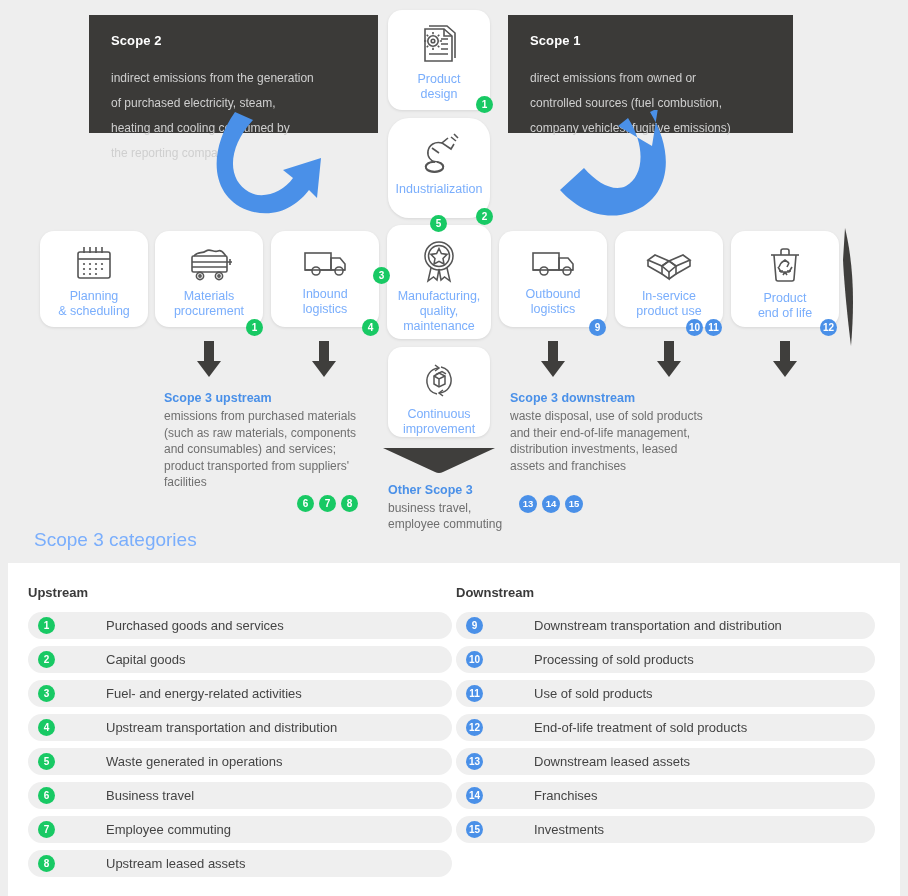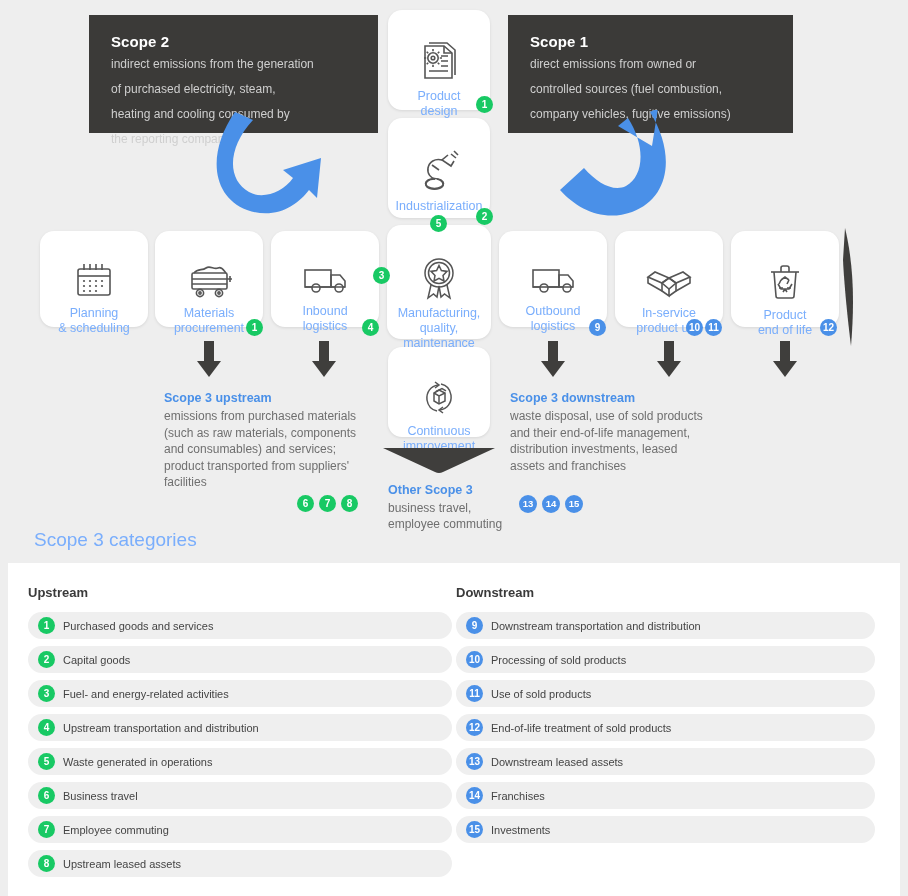--- a/index.html
+++ b/index.html
@@ -10,52 +10,52 @@
     -webkit-font-smoothing:antialiased;
   }
   #stage{position:absolute;left:0;top:0;width:908px;height:896px;}
 
   
   .scope-panel{
     position:absolute;background:#3b3a38;color:#d9d9d9;
     padding:18px 20px 14px 22px;box-sizing:border-box;
   }
   .scope-panel .sp-title{
-    font-size:15px;font-weight:bold;color:#ffffff;margin-bottom:2px;letter-spacing:.1px;
+    font-size:13px;font-weight:bold;color:#ffffff;margin-bottom:18px;letter-spacing:.1px;
   }
   .scope-panel .sp-body{
     font-size:12px;line-height:25px;color:#cfcfcf;white-space:pre-line;
   }
   #scope2-panel{left:89px;top:15px;width:289px;height:118px;}
   #scope1-panel{left:508px;top:15px;width:285px;height:118px;}
 
   
   .card{
     position:absolute;background:#ffffff;border-radius:14px;
     box-shadow:0 1px 3px rgba(0,0,0,.10);
     display:flex;flex-direction:column;align-items:center;justify-content:flex-start;
-    box-sizing:border-box;padding-top:31px;
+    box-sizing:border-box;padding-top:14px;
   }
   .card .c-icon{flex:0 0 auto;display:flex;align-items:center;justify-content:center;}
   .card .c-label{
     margin-top:6px;text-align:center;color:#7aaefc;font-size:12.5px;line-height:15px;
     white-space:pre-line;font-weight:400;
   }
   .card.center-col .c-label{color:#7aaefc;}
 
   
   #card-planning     {left:40px; top:231px;width:108px;height:96px;}
   #card-materials    {left:155px;top:231px;width:108px;height:96px;}
   #card-inbound      {left:271px;top:231px;width:108px;height:96px;}
   #card-manufacturing{left:387px;top:225px;width:104px;height:114px;}
   #card-outbound     {left:499px;top:231px;width:108px;height:96px;}
   #card-inservice    {left:615px;top:231px;width:108px;height:96px;}
   #card-endoflife    {left:731px;top:231px;width:108px;height:96px;}
   #card-product-design{left:388px;top:10px;width:102px;height:100px;}
-  #card-industrial   {left:388px;top:118px;width:102px;height:100px;}
+  #card-industrial   {left:388px;top:118px;width:102px;height:100px;border-radius:21px;}
   #card-continuous   {left:388px;top:347px;width:102px;height:90px;}
 
   
   .badge{
     position:absolute;border-radius:50%;color:#ffffff;
     display:flex;align-items:center;justify-content:center;
     font-size:10px;font-weight:bold;line-height:1;
     box-sizing:border-box;
   }
   .badge.up{background:#18c964;}
@@ -107,21 +107,21 @@
     background:#efefef;border-radius:17px;height:27px;margin-bottom:7px;
     padding:0 10px;box-sizing:border-box;
   }
   .cat-row .cb{
     flex:0 0 auto;width:17px;height:17px;border-radius:50%;
     color:#fff;font-size:10px;font-weight:bold;
     display:flex;align-items:center;justify-content:center;line-height:1;
   }
   .cat-row .cb.up{background:#18c964;}
   .cat-row .cb.down{background:#4a90e8;}
-  .cat-row .ctext{font-size:11px;color:#444444;}
+  .cat-row .ctext{font-size:13px;color:#444444;margin-left:43px;}
   .cat-row.w-up{width:424px;}
   .cat-row.w-down{width:419px;}
 </style>
 </head>
 <body>
 
 <div id="stage">
 
   <div class="scope-panel" id="scope2-panel">
     <div class="sp-title">Scope 2</div>

